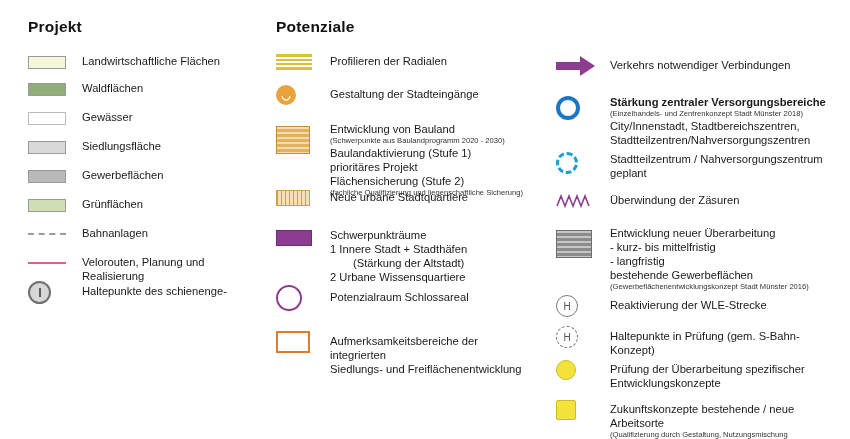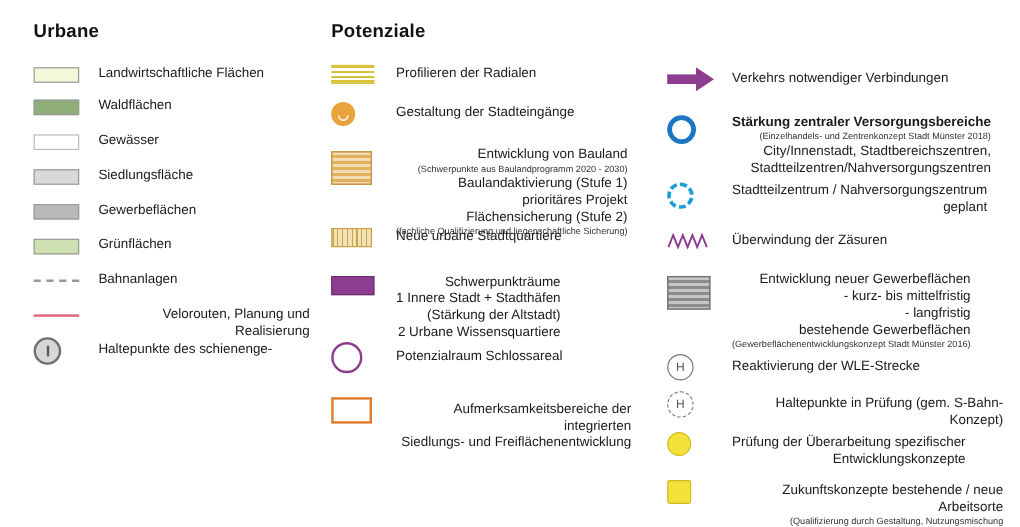--- a/index.html
+++ b/index.html
@@ -36,21 +36,20 @@
     padding: 0;
     position: absolute;
     top: 18px;
   }
 
   .items {
     position: absolute;
     top: 52px;
     left: 0;
     right: 0;
-    text-align: right;
   }
 
   .item {
     display: flex;
     align-items: flex-start;
     margin-bottom: 0px;
     position: relative;
   }
 
   .sym {
@@ -261,21 +260,21 @@
     border-radius: 2px;
   }
   .yellow-square.round { border-radius: 50%; }
 </style>
 </head>
 <body>
 
 <div class="legend">
 
   <div class="col col-bestand">
-    <div class="col-title">Urbane</div>
+    <div class="col-title">Projekt</div>
     <div class="items">
 
       <div class="item" style="height:27px">
         <div class="sym">
             <div class="swatch sw-landwirt"></div>
           </div>
         <div class="txt">Landwirtschaftliche Flächen</div>
       </div>
 
       <div class="item" style="height:29px">
@@ -455,21 +454,21 @@
           </div>
         </div>
         <div class="txt">Überwindung der Zäsuren</div>
       </div>
 
       <div class="item" style="height:72px">
         <div class="sym" style="height:40px">
             <div class="gewerbe-band"></div>
           </div>
         <div class="txt">
-          <span class="ln">Entwicklung neuer Gewerbeflächen</span>
+          <span class="ln">Entwicklung neuer Überarbeitung</span>
           <span class="ln">- kurz- bis mittelfristig</span>
           <span class="ln">- langfristig</span>
           <span class="ln">bestehende Gewerbeflächen</span>
           <span class="sub">(Gewerbeflächenentwicklungskonzept Stadt Münster 2016)</span>
         </div>
       </div>
 
       <div class="item" style="height:31px">
         <div class="sym">
             <div class="h-circle">H</div>

